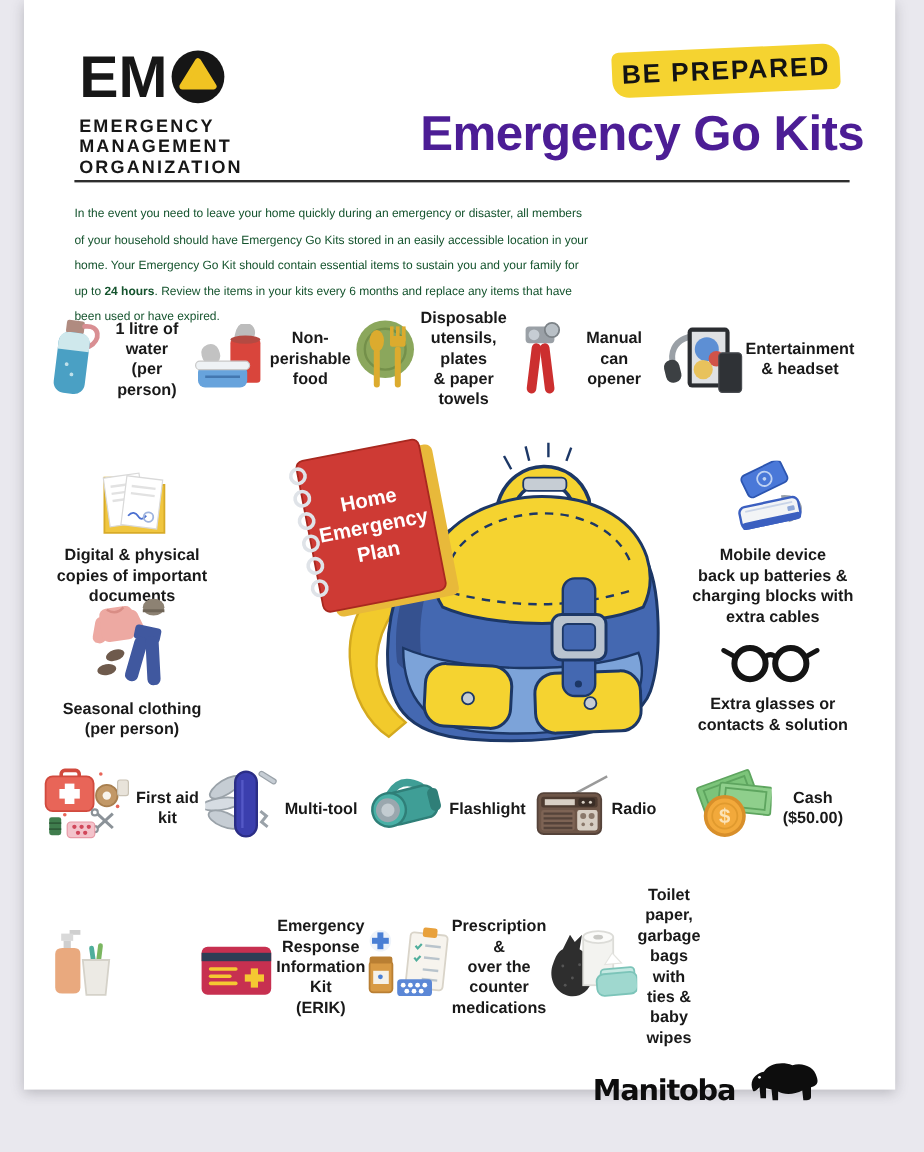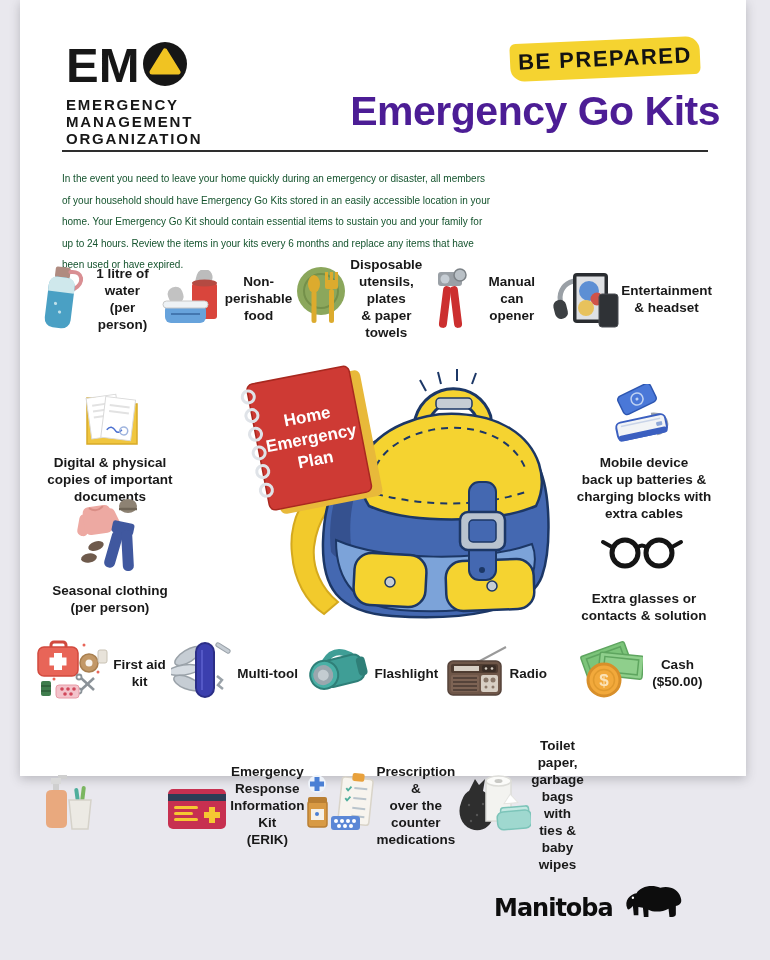--- a/index.html
+++ b/index.html
@@ -1,45 +1,45 @@
 <!DOCTYPE html>
 <html><head>
 <meta charset="utf-8">
 <style>
   html,body{margin:0;padding:0;}
   body{width:770px;height:960px;background:#e9e8ee;position:relative;overflow:hidden;
        font-family:"Liberation Sans",sans-serif;color:#191919;}
-  .sheet{position:absolute;left:20px;top:0;width:726px;height:776px;background:#ffffff;
+  .sheet{position:absolute;left:20px;top:0;width:726px;height:908px;background:#ffffff;
          box-shadow:0 3px 10px rgba(60,60,70,.28);}
   
   .emo-logo{position:absolute;left:46px;top:38px;}
   .emo-row{display:flex;align-items:center;}
   .emo-text{font-size:49px;font-weight:bold;line-height:46px;color:#171717;}
   .emo-o{margin-left:2px;margin-top:3px;}
   .emo-org{margin-top:5px;font-weight:bold;font-size:15px;letter-spacing:1.8px;line-height:17px;color:#171717;}
   .badge{position:absolute;left:490px;top:40px;width:190px;height:38px;background:#F5D330;
          transform:rotate(-2.5deg);display:flex;align-items:center;justify-content:center;
          font-size:22px;font-weight:bold;letter-spacing:1.5px;color:#131313;
          border-radius:6px 14px 6px 14px;}
   .title{position:absolute;left:240px;top:88px;width:460px;text-align:right;
          font-size:41px;font-weight:bold;letter-spacing:-0.5px;color:#4c1d95;}
   .divider{position:absolute;left:42px;top:150px;width:646px;border-top:2px solid #2e2e2e;}
   .intro{position:absolute;left:42px;top:168px;width:664px;font-size:10px;line-height:21.6px;
          color:#14532d;white-space:pre-line;margin:0;}
-  .intro b{font-weight:normal;}
+  .intro b{font-weight:bold;}
   
   .row{position:absolute;left:16px;width:676px;display:grid;grid-template-columns:repeat(5,1fr);}
   .row1{top:256px;} .row4{top:640px;} .row5{top:737px;}
   .cell{display:flex;align-items:center;}
   .ibox{height:72px;display:flex;align-items:flex-end;justify-content:center;margin-bottom:6px;}
   .row4 .ibox{height:60px;} .row5 .ibox{height:62px;}
   .label{font-size:13.5px;font-weight:bold;line-height:17px;text-align:center;color:#191919;white-space:pre-line;}
   .mid{position:absolute;width:156px;display:flex;flex-direction:column;align-items:center;}
   #mid-docs{left:12px;top:384px;align-items:center;} #mid-cloth{left:12px;top:494px;}
-  #mid-batt{left:546px;top:384px;} #mid-glass{left:546px;top:526px;gap:12px;}
+  #mid-batt{left:546px;top:384px;} #mid-glass{left:546px;top:526px;}
   .mid .ibox{height:64px;} #mid-cloth .ibox{height:82px;} #mid-glass .ibox{height:46px;}
   .backpack{position:absolute;left:204px;top:364px;}
   
   .footer{position:absolute;left:474px;top:884px;display:flex;align-items:center;gap:8px;}
   .wordmark{font-family:"DejaVu Sans",sans-serif;font-size:24px;font-weight:bold;letter-spacing:-1px;color:#0d0d0d;}
 </style>
 </head>
 <body>
 
 <div class="sheet">

